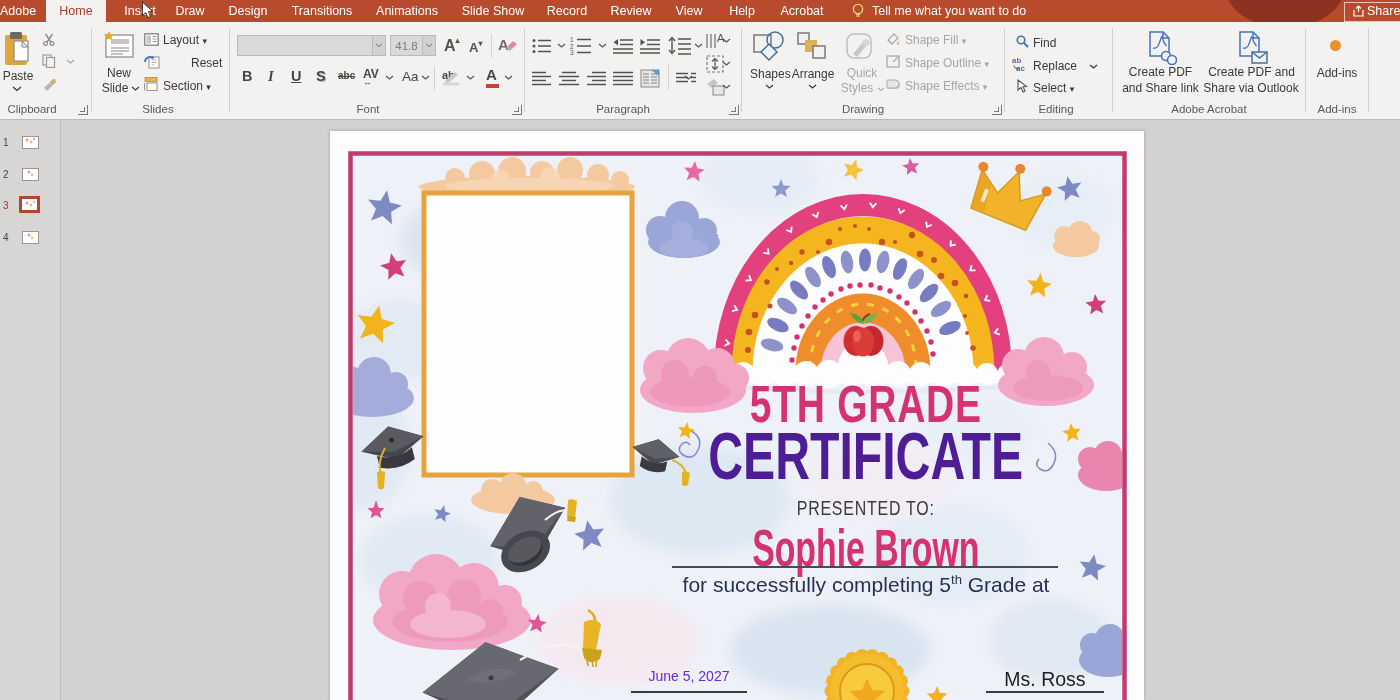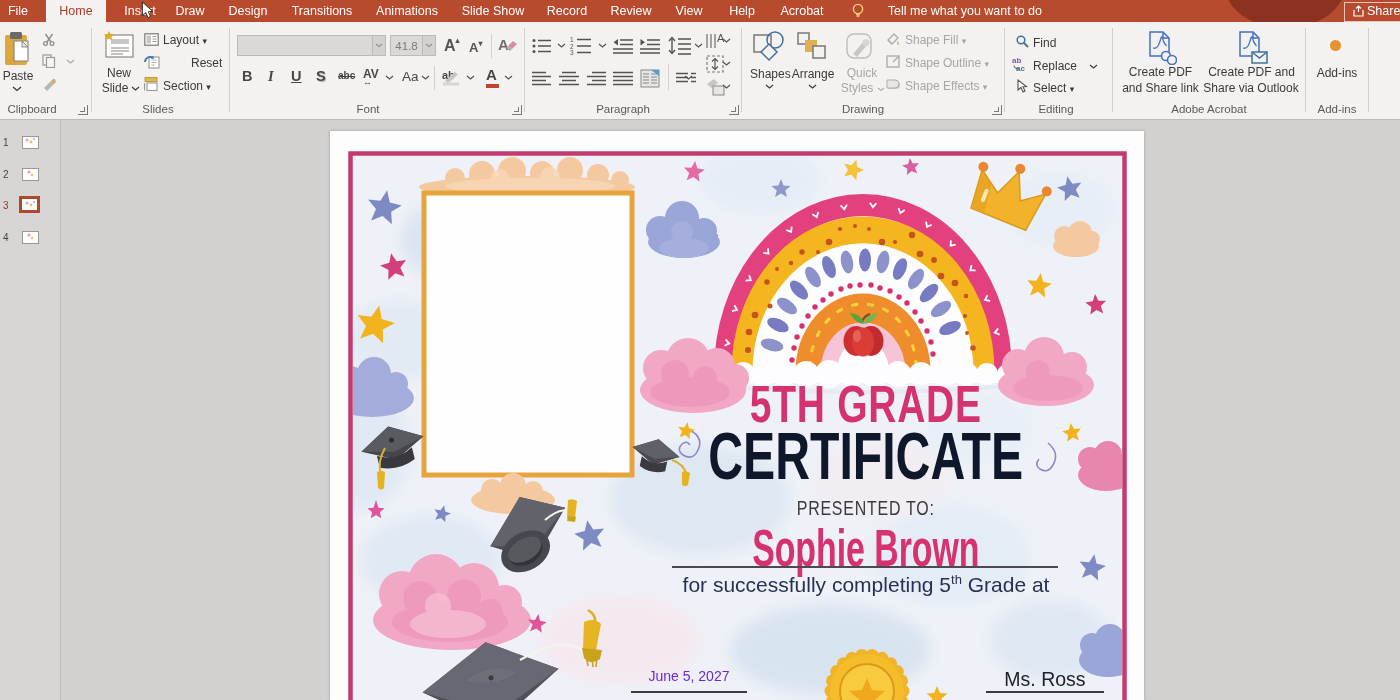--- a/index.html
+++ b/index.html
@@ -29,39 +29,39 @@
   .cert{position:absolute;text-align:center;font-family:"Liberation Sans",sans-serif;}
 </style>
 </head>
 <body>
 <div id="app">
 
   <div id="titlebar"></div>
   <svg class="abs" style="left:1180px;top:0;" width="170" height="22" viewBox="0 0 170 22">
     <ellipse cx="105" cy="-14" rx="60" ry="42" fill="#8d3120"></ellipse>
   </svg>
-  <div class="tab" style="left:0px;width:36px;">File</div>
+  <div class="tab" style="left:0px;width:36px;">Adobe</div>
   <div id="hometab">Home</div>
   <div class="tab" style="left:113px;width:54px;">Insert</div>
   <div class="tab" style="left:167px;width:46px;">Draw</div>
   <div class="tab" style="left:217px;width:62px;">Design</div>
   <div class="tab" style="left:283px;width:78px;">Transitions</div>
   <div class="tab" style="left:366px;width:82px;">Animations</div>
   <div class="tab" style="left:452px;width:82px;">Slide Show</div>
   <div class="tab" style="left:538px;width:58px;">Record</div>
   <div class="tab" style="left:600px;width:62px;">Review</div>
   <div class="tab" style="left:666px;width:46px;">View</div>
   <div class="tab" style="left:716px;width:52px;">Help</div>
   <div class="tab" style="left:772px;width:60px;">Acrobat</div>
 
   <svg class="abs" style="left:851px;top:3px;" width="14" height="17" viewBox="0 0 14 17">
     <circle cx="7" cy="6" r="4.6" fill="none" stroke="#f5d97e" stroke-width="1.4"></circle>
     <path d="M5 11 h4 M5.5 13 h3" stroke="#f5d97e" stroke-width="1.3" fill="none"></path>
   </svg>
-  <div class="tab" style="left:872px;width:170px;text-align:right;">Tell me what you want to do</div>
+  <div class="tab" style="left:872px;width:170px;text-align:left;">Tell me what you want to do</div>
 
   <div class="abs" style="left:1344px;top:2px;width:70px;height:18px;border:1px solid #e8c5bb;"></div>
   <svg class="abs" style="left:1352px;top:5px;" width="13" height="13" viewBox="0 0 13 13">
     <path d="M2 5 v6 h9 v-6" fill="none" stroke="#fff" stroke-width="1.2"></path>
     <path d="M6.5 7 V1.5 M4 3.5 L6.5 1 L9 3.5" fill="none" stroke="#fff" stroke-width="1.2"></path>
   </svg>
   <div class="tab" style="left:1367px;width:44px;text-align:left;">Share</div>
 
   <svg class="abs" style="left:139px;top:1px;z-index:60;" width="17" height="19" viewBox="0 0 20 22">
     <path d="M4 1 L4 17 L8 13.5 L10.5 19.5 L13.5 18 L11 12.5 L16 12 Z" fill="#fff" stroke="#222" stroke-width="1.1"></path>
@@ -714,21 +714,21 @@
           <circle cx="901.5" cy="680.9" r="6.5" fill="#f0b32a"></circle>
           <circle cx="867" cy="691" r="37" fill="#f5bc2b"></circle>
           <circle cx="867" cy="691" r="27" fill="#f8ca3e" stroke="#d9991b" stroke-width="2"></circle>
           <path d="M867.0,678.0 872.0,690.1 885.1,691.1 875.1,699.6 878.2,712.4 867.0,705.5 855.8,712.4 858.9,699.6 848.9,691.1 862.0,690.1Z" fill="#f0a81f"></path>
         </g>
 </g>
 <rect x="350.5" y="153.5" width="774" height="560" fill="none" stroke="#c23a6e" stroke-width="4.5"></rect>
 </svg>
 
   <div class="cert" style="left:650px;top:378px;width:432px;font-size:52px;line-height:1;font-weight:bold;color:#d5336f;"><span style="display:inline-block;transform:scaleX(0.75);letter-spacing:1px;">5TH GRADE</span></div>
-  <div class="cert" style="left:650px;top:423px;width:432px;font-size:66px;line-height:1;font-weight:bold;color:#0f172a;"><span style="display:inline-block;transform:scaleX(0.73);">CERTIFICATE</span></div>
+  <div class="cert" style="left:650px;top:423px;width:432px;font-size:66px;line-height:1;font-weight:bold;color:#4c1d95;"><span style="display:inline-block;transform:scaleX(0.73);">CERTIFICATE</span></div>
   <div class="cert" style="left:650px;top:522px;width:432px;font-size:52px;line-height:1;font-weight:bold;color:#d6326f;"><span style="display:inline-block;transform:scaleX(0.65);">Sophie Brown</span></div>
   <div class="cert" style="left:650px;top:497px;width:432px;font-size:21px;line-height:1;color:#3a3a3e;"><span style="display:inline-block;transform:scaleX(0.76);letter-spacing:1px;">PRESENTED TO:</span></div>
   <div class="abs" style="left:672px;top:566px;width:386px;height:2px;background:#4a4a52;"></div>
   <div class="cert" style="left:650px;top:573px;width:432px;font-size:21px;line-height:1.15;color:#273252;">for successfully completing 5<sup style="font-size:13px;">th</sup> Grade at</div>
   <div class="cert" style="left:630px;top:668px;width:118px;font-size:14px;color:#6d28d9;">June 5, 2027</div>
   <div class="abs" style="left:631px;top:691px;width:116px;height:2px;background:#3a3a40;"></div>
   <div class="cert" style="left:985px;top:668px;width:120px;font-size:19.5px;color:#1f1f26;">Ms. Ross</div>
   <div class="abs" style="left:986px;top:691px;width:118px;height:2px;background:#3a3a40;"></div>
 
 </div>

